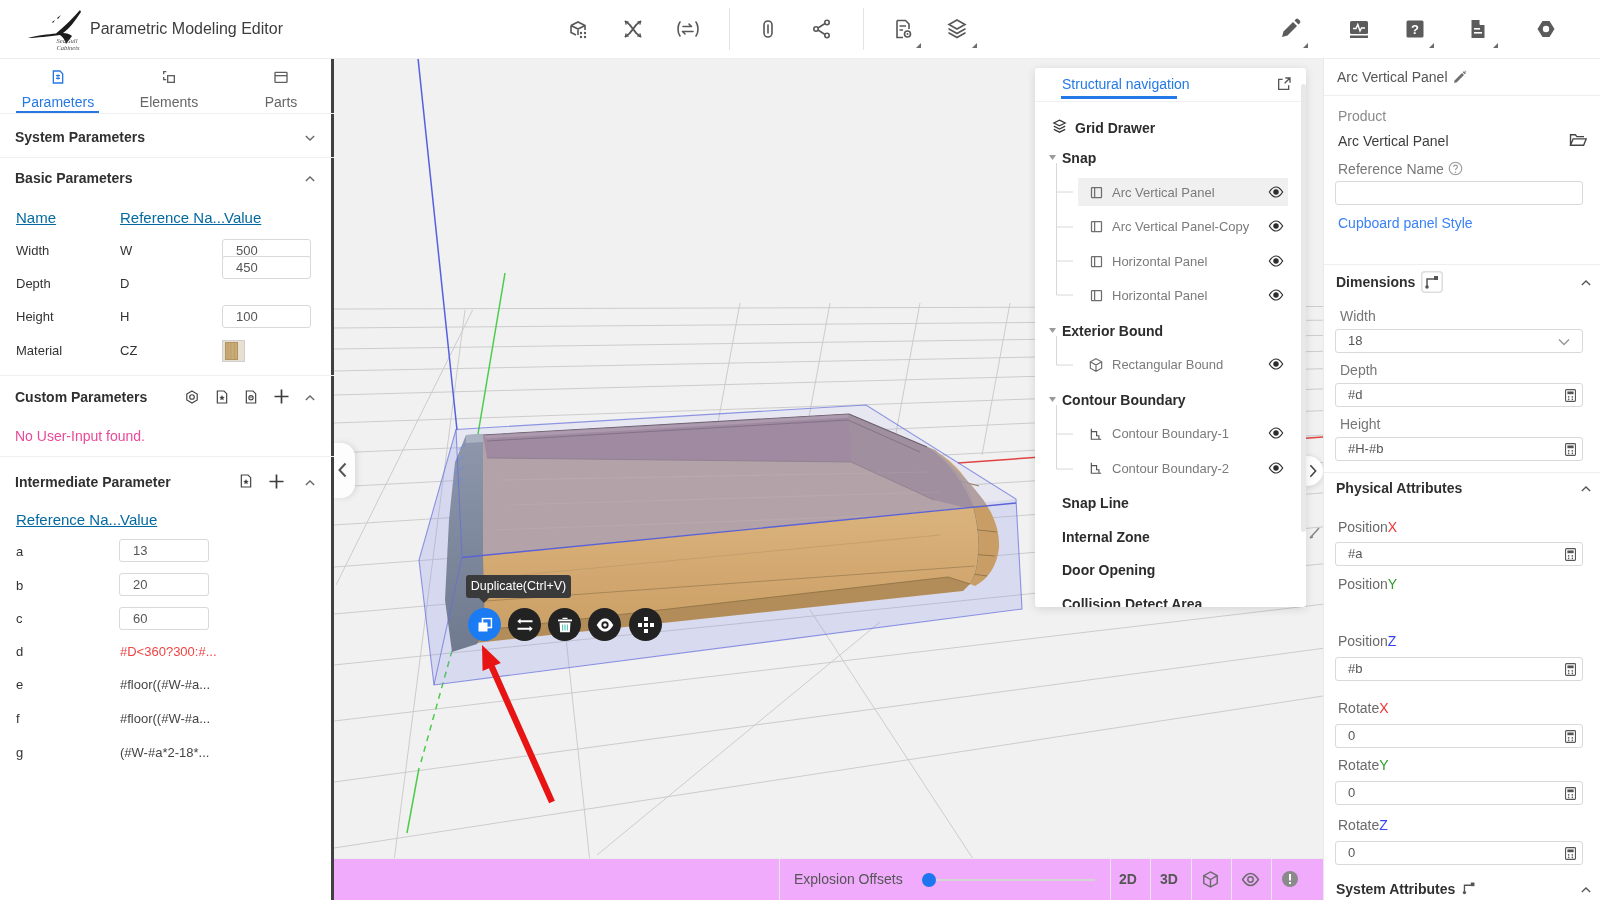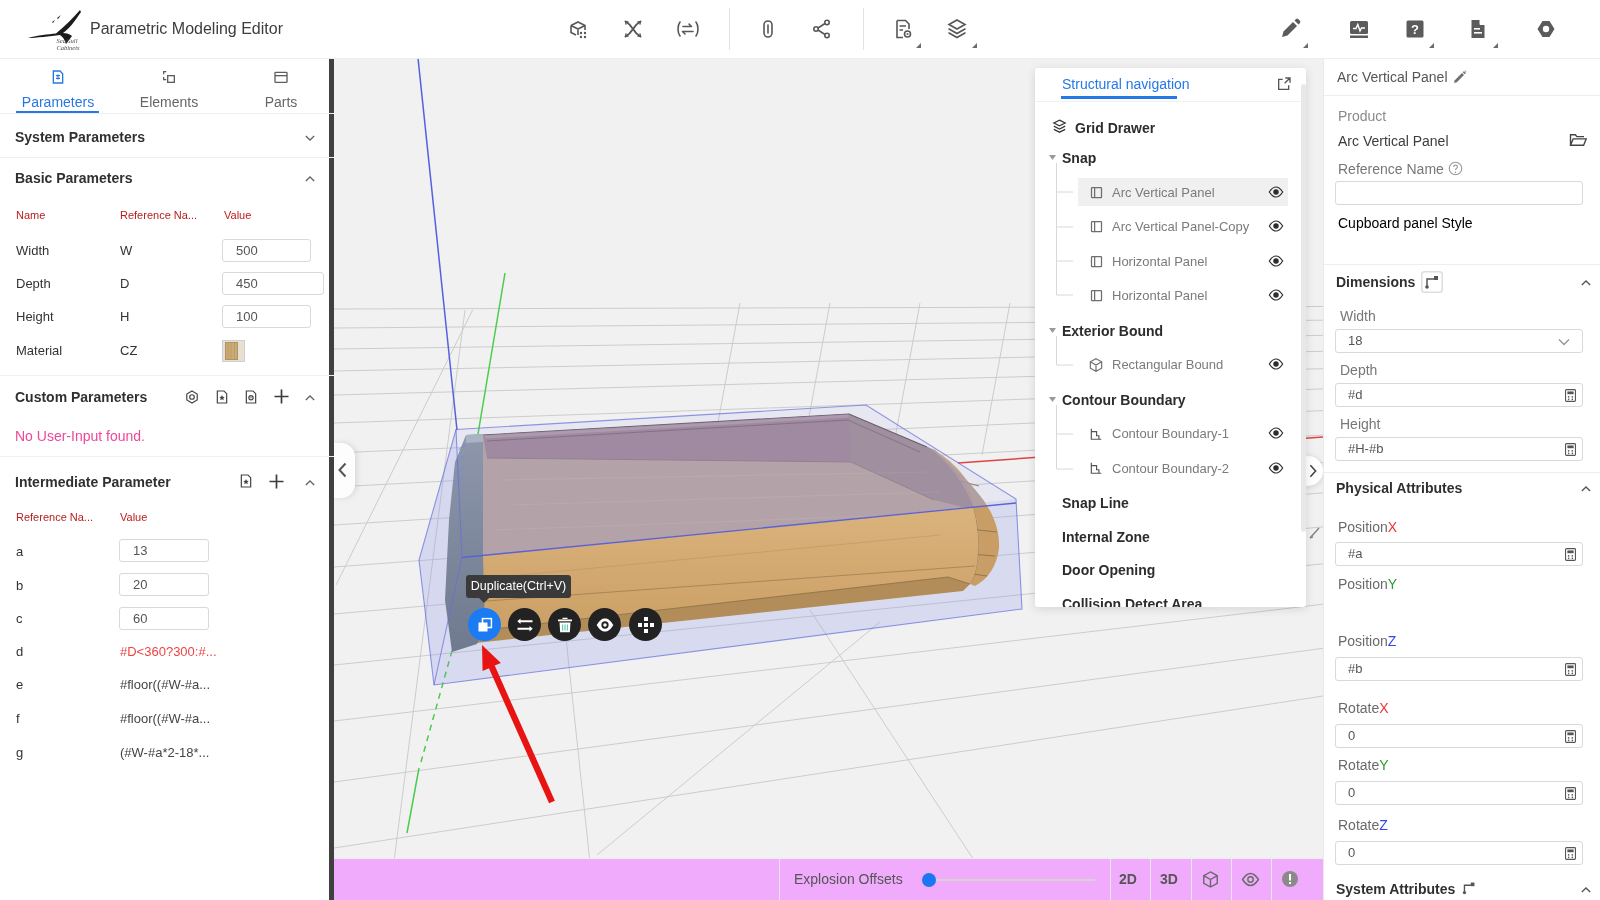--- a/index.html
+++ b/index.html
@@ -5,27 +5,27 @@
 html,body{width:1600px;height:900px;overflow:hidden;background:#fff;
  font-family:"Liberation Sans",sans-serif;-webkit-font-smoothing:antialiased;}
 .abs{position:absolute;}
 
 #topbar{position:absolute;left:0;top:0;width:1600px;height:59px;background:#fff;border-bottom:1px solid #ededed;z-index:30;}
 #topbar .title{position:absolute;left:90px;top:20px;font-size:16px;color:#3d3d3d;}
 .tb-ic{position:absolute;top:17px;width:24px;height:24px;color:#575757;}
 .tb-div{position:absolute;top:8px;width:1px;height:42px;background:#e3e3e3;}
 .tb-tri{position:absolute;width:0;height:0;border-left:5px solid transparent;border-bottom:5px solid #6b6b6b;}
 
-#lpanel{position:absolute;left:0;top:59px;width:334px;height:841px;background:#fff;border-right:5px solid #404040;z-index:20;font-size:13px;color:#333;}
+#lpanel{position:absolute;left:0;top:59px;width:334px;height:841px;background:#fff;border-right:3px solid #404040;z-index:20;font-size:13px;color:#333;}
 .ltab{position:absolute;top:10px;width:100px;text-align:center;color:#666;}
 .ltab .lab{margin-top:6px;font-size:14px;}
 .ltab.active{color:#2678e3;}
 .sect-title{font-size:14px;font-weight:700;color:#303030;text-align:right;}
 .chev{position:absolute;width:10px;height:10px;}
-.hdr{color:#b91c1c;font-size:11px;}
+.hdr{color:#0369a1;font-size:15px;text-decoration:underline;}
 .inp{position:absolute;border:1px solid #d9d9d9;border-radius:3px;background:#fff;font-size:13px;color:#555;}
 .hline{position:absolute;left:0;width:334px;height:1px;background:#efefef;}
 
 #viewport{position:absolute;left:334px;top:59px;width:989px;height:841px;background:#f1f1f1;overflow:hidden;z-index:1;}
 
 #bbar{position:absolute;left:334px;top:858px;width:989px;height:42px;background:#f0abfc;border-top:1px solid #ececec;z-index:10;}
 .bdiv{position:absolute;top:0;width:1px;height:42px;background:#e8e8e8;}
 
 #navp{position:absolute;left:1035px;top:68px;width:271px;height:539px;background:#fff;border-radius:3px;
  box-shadow:0 2px 10px rgba(0,0,0,0.12);z-index:15;font-size:13px;overflow:hidden;}
@@ -166,21 +166,21 @@
     </svg>
  <div class="hdr abs" style="left:16px;top:150px">Name</div>
  <div class="hdr abs" style="left:120px;top:150px">Reference Na...</div>
  <div class="hdr abs" style="left:224px;top:150px">Value</div>
 
  <div class="abs" style="left:16px;top:184px">Width</div>
     <div class="abs" style="left:120px;top:184px">W</div>
  <div class="inp" style="left:222px;top:180px;width:89px;height:23px;line-height:21px;padding-left:13px">500</div>
  <div class="abs" style="left:16px;top:217px">Depth</div>
     <div class="abs" style="left:120px;top:217px">D</div>
- <div class="inp" style="left:222px;top:213px;width:102px;height:23px;line-height:21px;padding-left:13px">450</div>
+ <div class="inp" style="left:222px;top:197px;width:89px;height:23px;line-height:21px;padding-left:13px">450</div>
  <div class="abs" style="left:16px;top:250px">Height</div>
     <div class="abs" style="left:120px;top:250px">H</div>
  <div class="inp" style="left:222px;top:246px;width:89px;height:23px;line-height:21px;padding-left:13px">100</div>
  <div class="abs" style="left:16px;top:284px">Material</div>
     <div class="abs" style="left:120px;top:284px">CZ</div>
  <svg class="abs" style="left:222px;top:281px" width="23" height="22">
       <rect x="0.5" y="0.5" width="22" height="21" fill="#e7e0d2" stroke="#cfcfcf"></rect>
       <rect x="3.5" y="2.5" width="12" height="17" fill="#c9ab77" stroke="#b2945e"></rect>
       <path d="M6 3 L6 19 M9 3 L9 19 M12.5 3 L12.5 19" stroke="#bb9a63" stroke-width="0.8"></path>
     </svg>
@@ -523,21 +523,21 @@
  <svg class="abs" style="left:245px;top:73px" width="18" height="16" viewBox="0 0 24 20" fill="none" stroke="#444" stroke-width="1.8">
       <path d="M2 17 L2 3 L8.5 3 L10.5 5.5 L20 5.5 M2 17 L5.5 8.5 L23 8.5 L19.5 17 Z"></path>
     </svg>
  <div class="rlab" style="top:102px;left:14px;color:#777">Reference Name</div>
  <svg class="abs" style="left:124px;top:102px" width="15" height="15" viewBox="0 0 24 24" fill="none" stroke="#999" stroke-width="1.8">
       <circle cx="12" cy="12" r="10"></circle>
       <path d="M9 9.5 C9 5.5 15 5.5 15 9.5 C15 12 12 12 12 14.5"></path>
       <circle cx="12" cy="18" r="1.2" fill="#999" stroke="none"></circle>
     </svg>
  <div class="rinp" style="top:122px"></div>
- <div class="rlab" style="top:156px;left:14px;color:#000000">Cupboard panel Style</div>
+ <div class="rlab" style="top:156px;left:14px;color:#3b82f6">Cupboard panel Style</div>
  <div class="rdiv" style="top:205px"></div>
 
  <div class="abs" style="left:12px;top:215px;font-size:14px;font-weight:700;color:#303030">Dimensions</div>
  <svg class="abs" style="left:97px;top:212px" width="22" height="22" viewBox="0 0 22 22" fill="none" stroke="#555" stroke-width="1.5">
       <rect x="0.75" y="0.75" width="20.5" height="20.5" rx="3" stroke="#ddd"></rect>
       <path d="M6 16 L6 8 L14 8"></path>
       <circle cx="6" cy="16" r="1.8" fill="#555" stroke="none"></circle>
       <rect x="13" y="5" width="4" height="4" fill="#555" stroke="none"></rect>
     </svg>
  <svg class="chev" style="left:257px;top:219px" width="13" height="9" viewBox="0 0 12 8" fill="none" stroke="#555" stroke-width="1.6">

